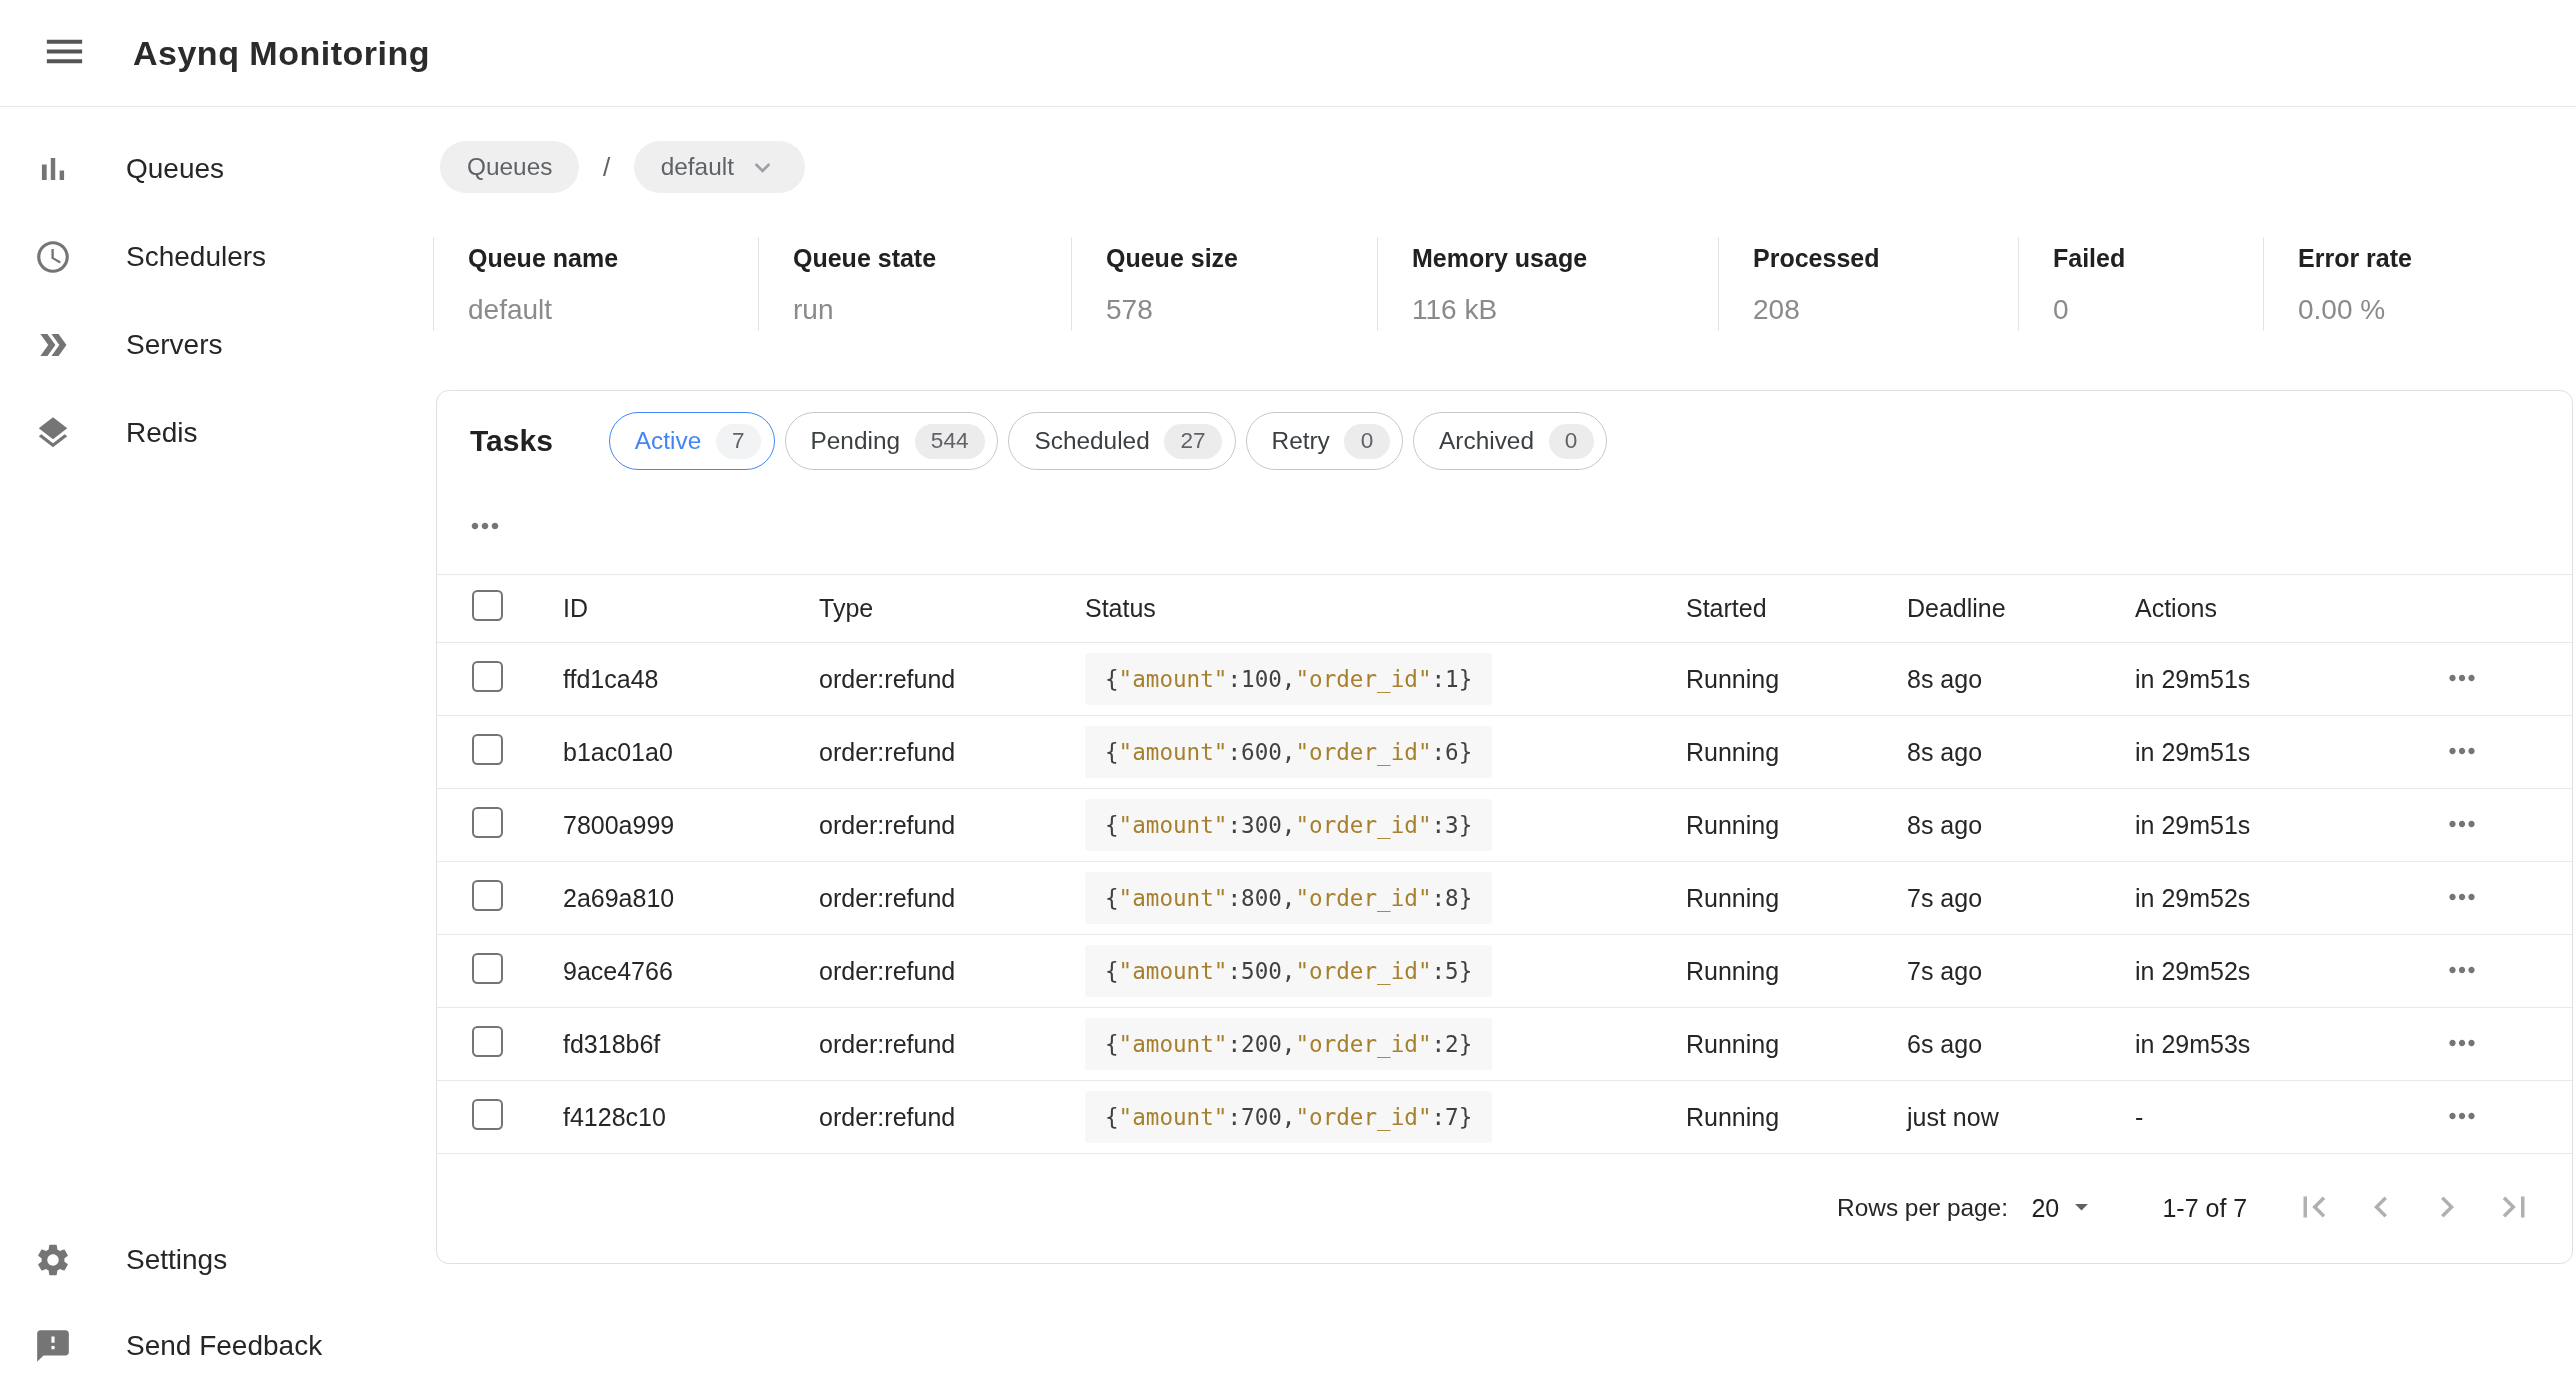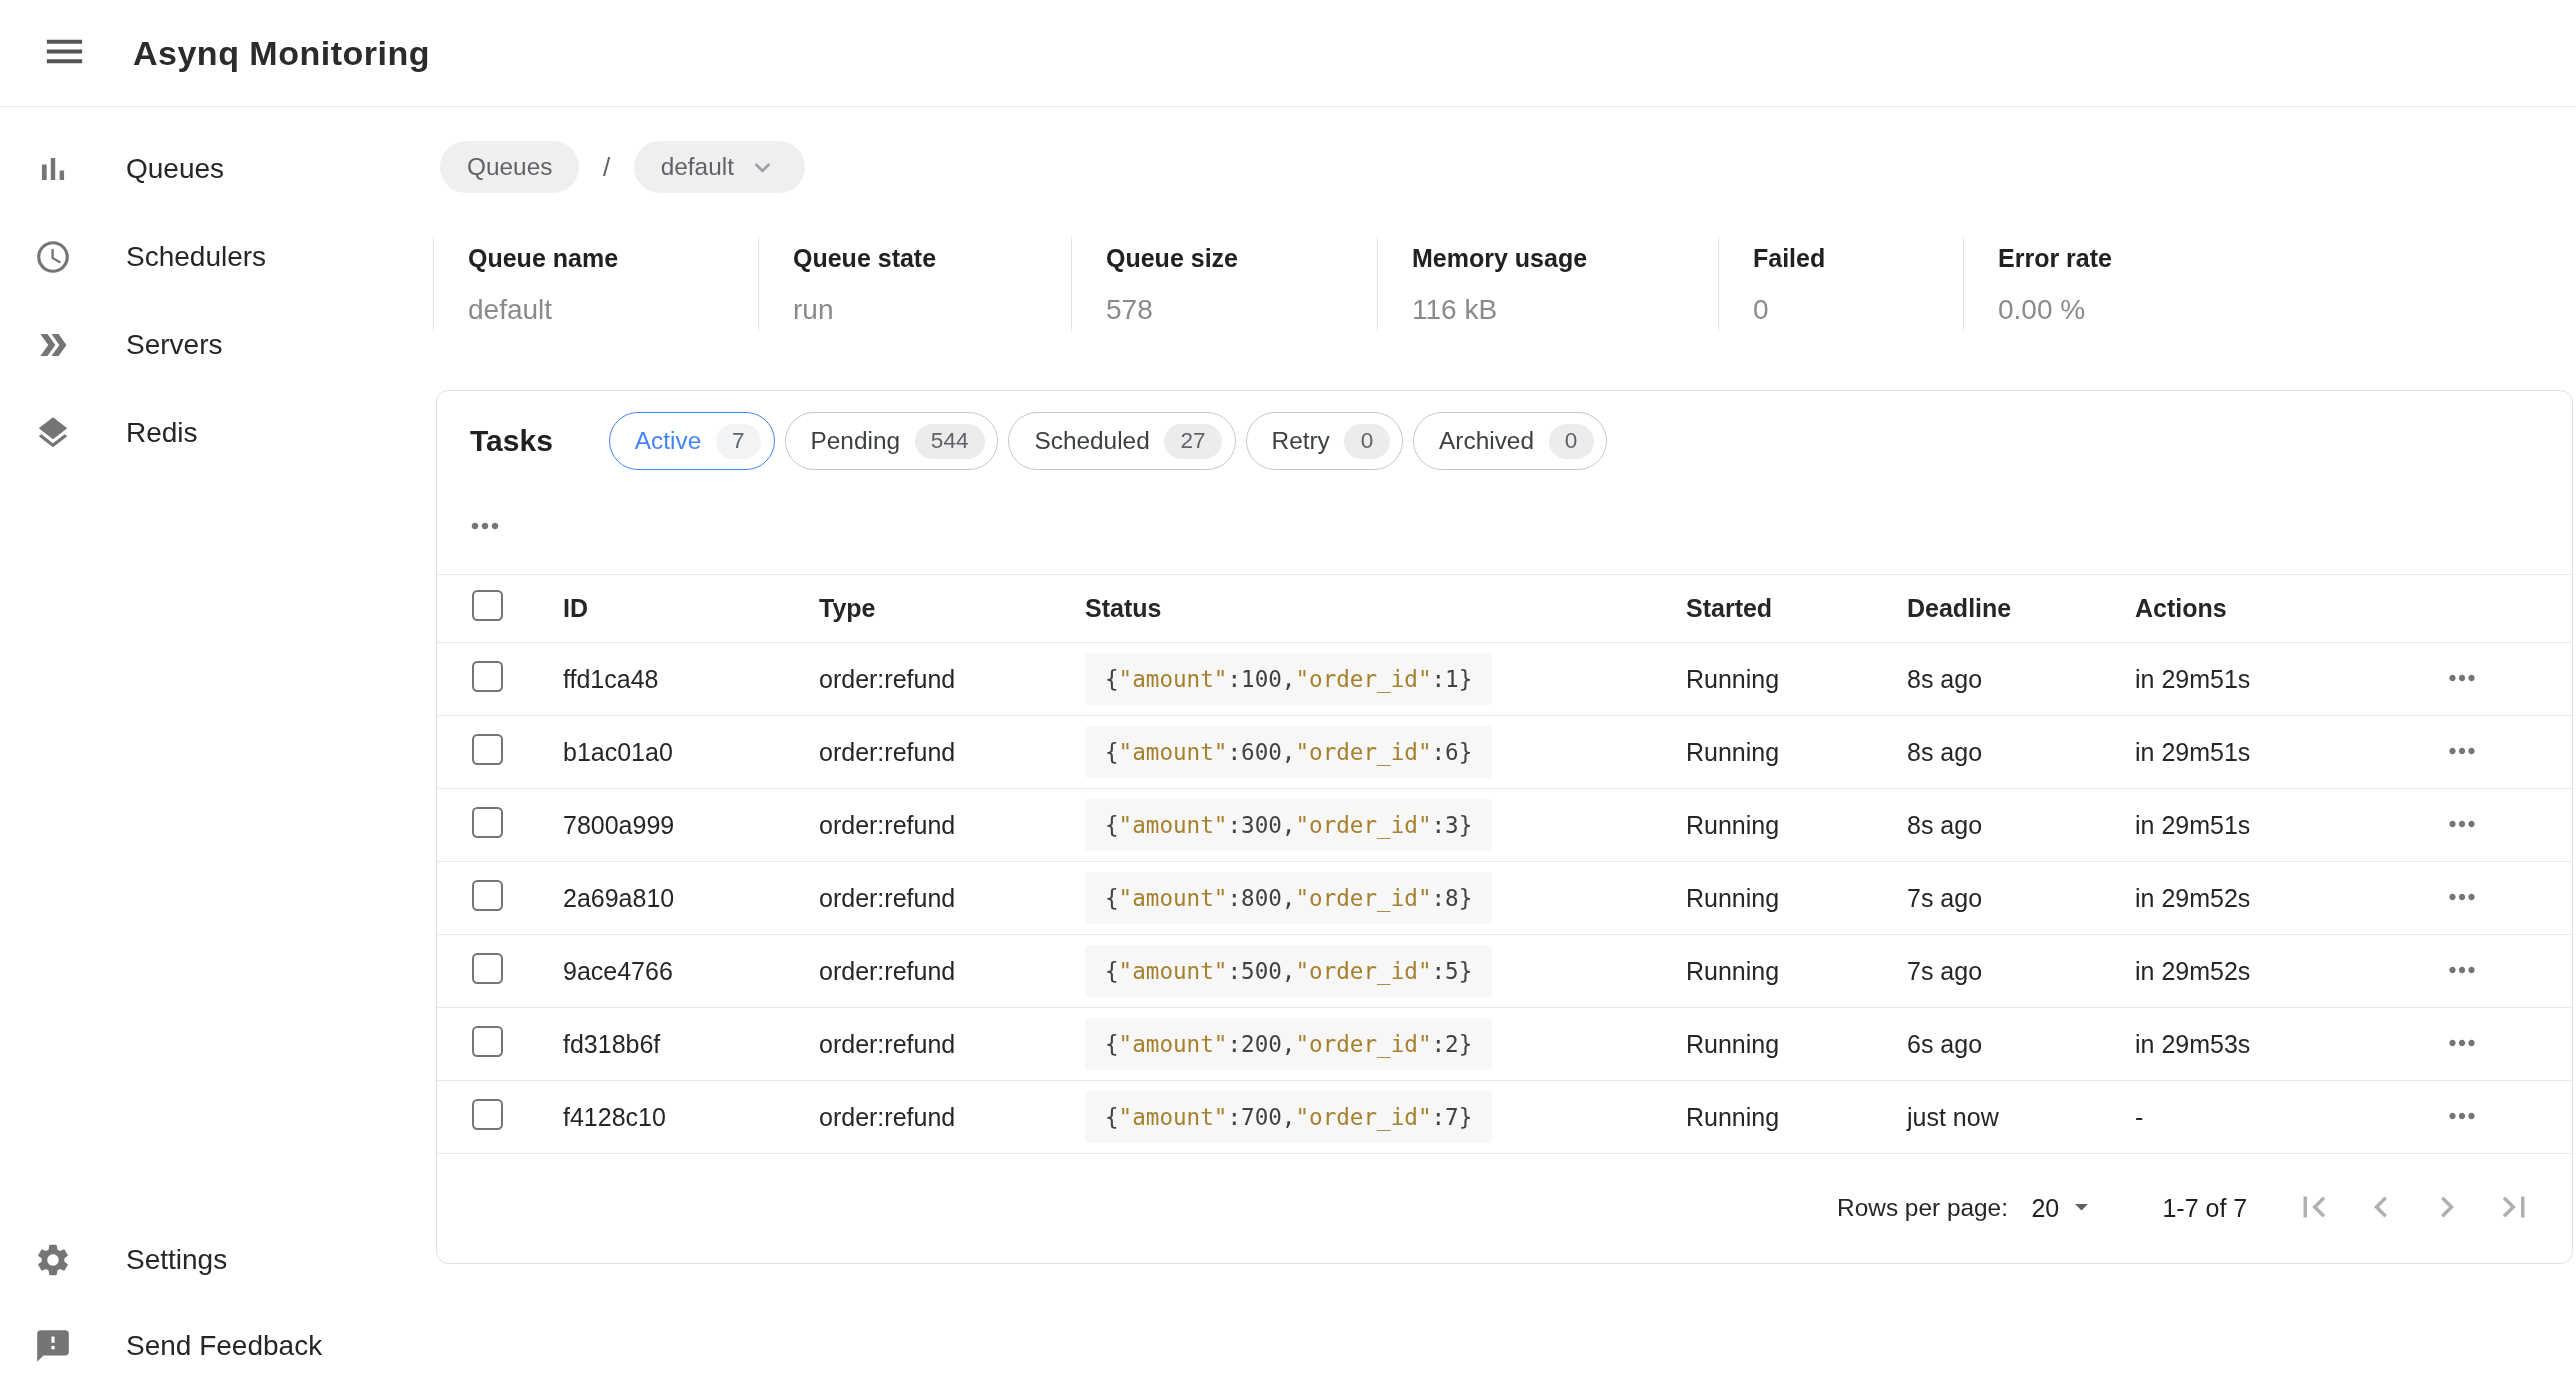--- a/index.html
+++ b/index.html
@@ -74,21 +74,21 @@
     display: flex; align-items: center; justify-content: center; cursor: pointer;
   }
   .more-btn svg { width: 40px; height: 40px; fill: #757575; }
 
   
   .tgrid { display: grid; grid-template-columns: 126px 256px 266px 601px 221px 228px 287px 153px; align-items: center; }
   .thead {
     position: absolute; left: 0; top: 183px; width: 100%; height: 69px;
     border-top: 1.8px solid #e8e8e8; border-bottom: 1.8px solid #e8e8e8;
   }
-  .th { font-size: 25px; font-weight: 700; color: #262626; }
+  .th { font-size: 25px; font-weight: 400; color: #262626; }
   .th.payload-h { padding-left: 20px; }
   .tbody { position: absolute; left: 0; top: 252px; width: 100%; }
   .trow { height: 73px; border-bottom: 0.9px solid #e9e9e9; }
   .td { font-size: 25px; color: #262626; }
   .checkbox {
     width: 31px; height: 31px; margin-left: 35px; border: 2.7px solid #757575; border-radius: 5.4px;
     background: #ffffff; cursor: pointer; display: inline-block;
   }
   .payload-chip {
     background: #f7f7f8; border-radius: 3.6px; padding: 12.6px 20px; display: inline-block;
@@ -205,20 +205,24 @@
       <div class="stat-value">run</div>
     </div>
     <div class="stat" style="width: 306px;">
       <div class="stat-label">Queue size</div>
       <div class="stat-value">578</div>
     </div>
     <div class="stat" style="width: 341px;">
       <div class="stat-label">Memory usage</div>
       <div class="stat-value">116 kB</div>
     </div>
+    <div class="stat" style="width: 300px;">
+      <div class="stat-label">Processed</div>
+      <div class="stat-value">208</div>
+    </div>
     <div class="stat" style="width: 245px;">
       <div class="stat-label">Failed</div>
       <div class="stat-value">0</div>
     </div>
     <div class="stat" style="width: 314px;">
       <div class="stat-label">Error rate</div>
       <div class="stat-value">0.00 %</div>
     </div>
   </div>
 

